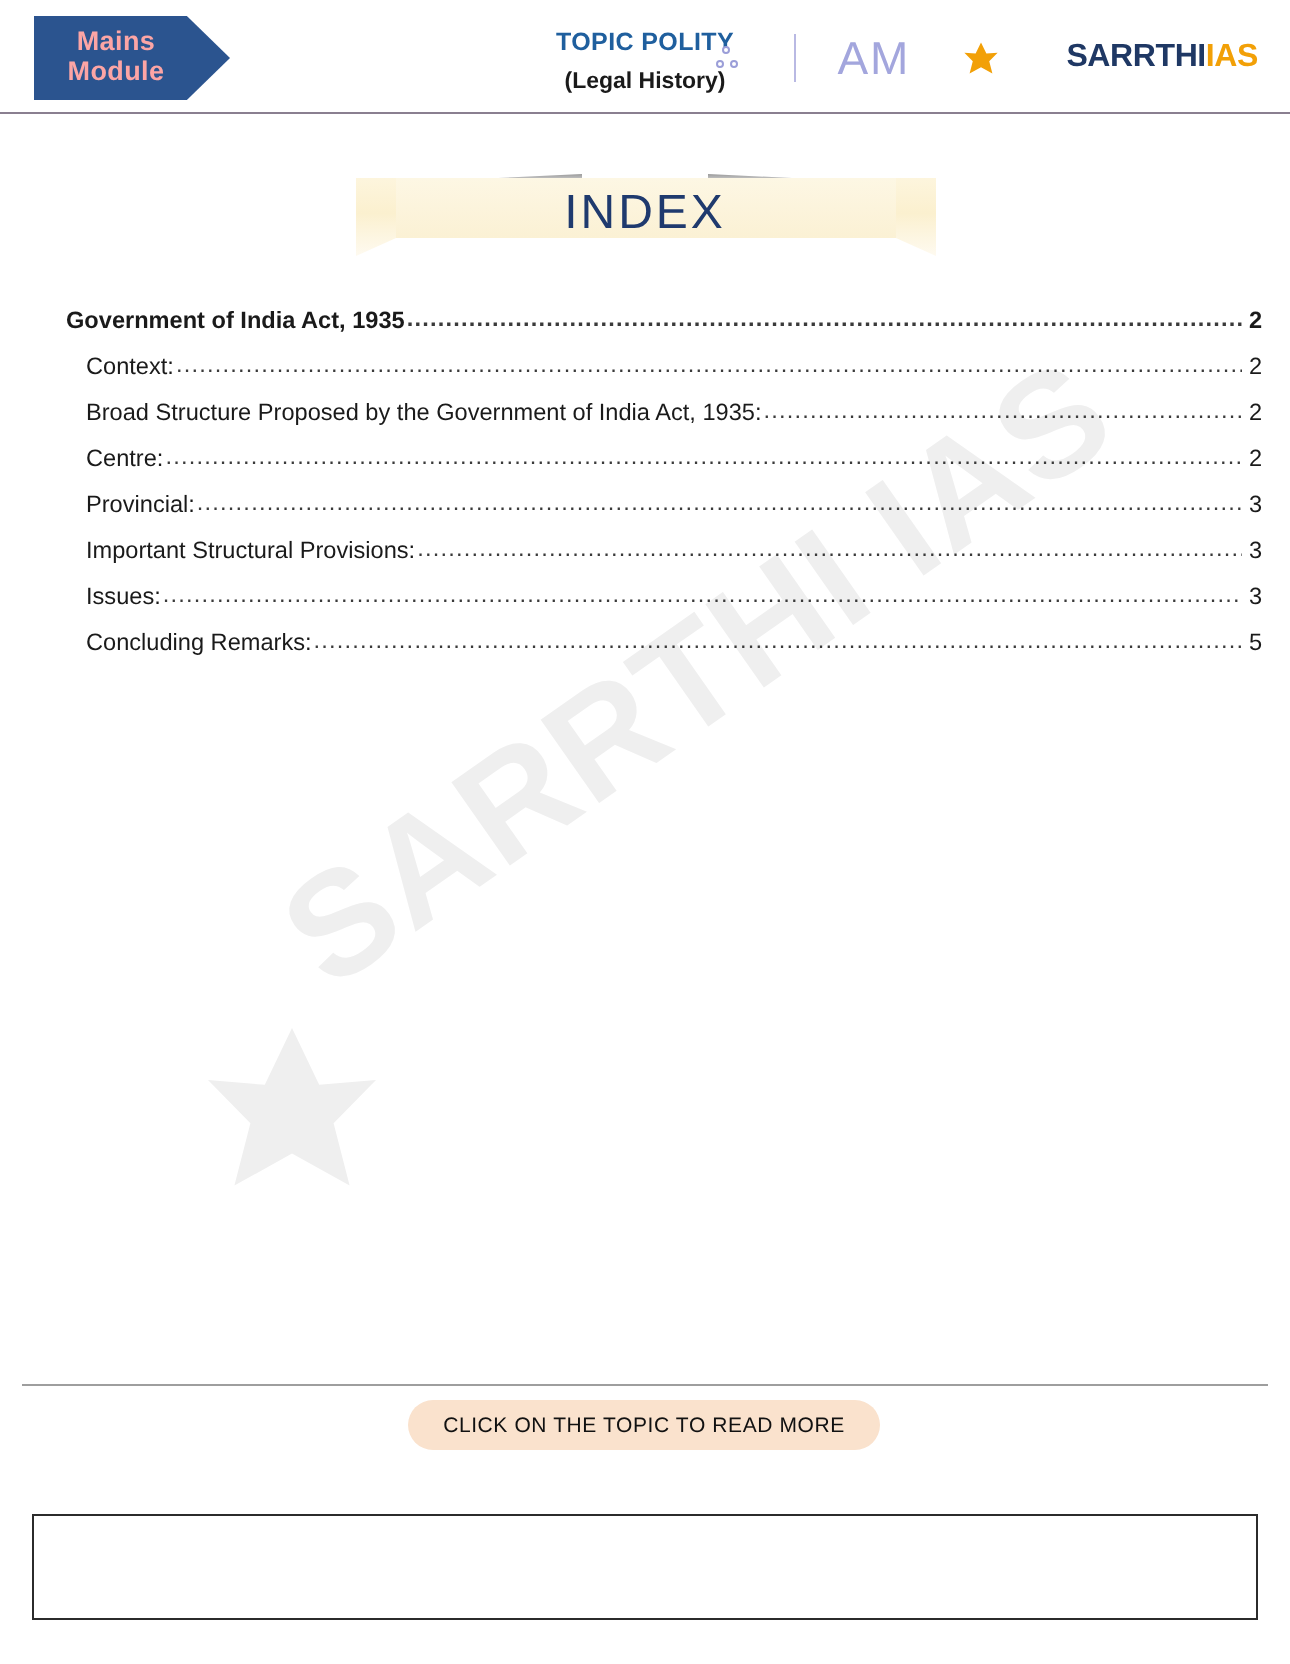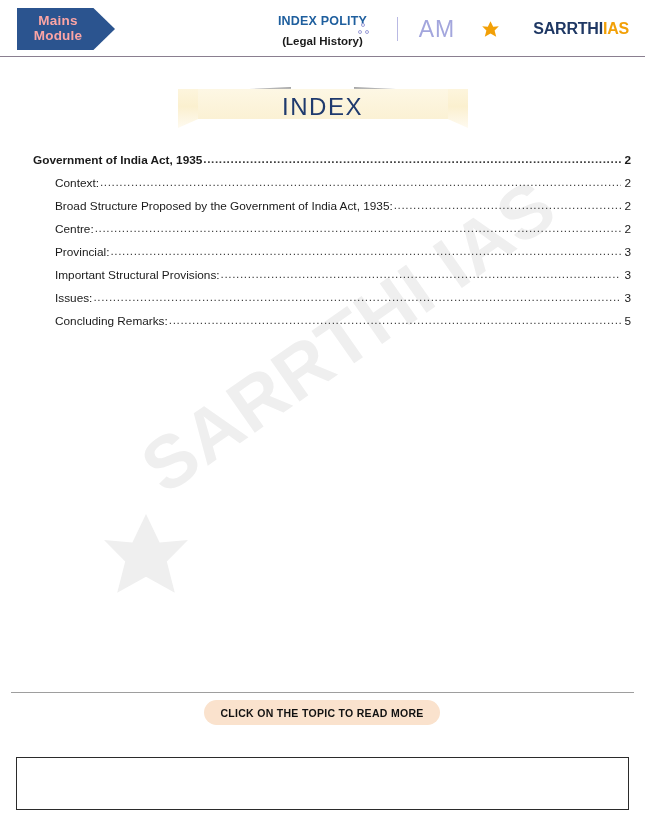--- a/index.html
+++ b/index.html
@@ -220,21 +220,21 @@
   }
   .toc-row.level-1 {
     font-weight: bold;
     font-size: 11.8px;
     padding-left: 33px;
     height: 24px;
   }
   .toc-row.level-2 {
     font-weight: normal;
     font-size: 11.8px;
-    padding-left: 55px;
+    padding-left: 43px;
     height: 23px;
   }
   .toc-label { white-space: nowrap; flex: 0 0 auto; }
   .toc-dots {
     flex: 1 1 auto;
     overflow: hidden;
     white-space: nowrap;
     color: #3a3a3a;
     font-size: 11.8px;
     letter-spacing: 0.6px;
@@ -260,21 +260,21 @@
   .cta-pill {
     position: absolute;
     left: 204px;
     top: 700px;
     width: 236px;
     height: 25px;
     background: #fae2cd;
     border-radius: 13px;
     color: #111111;
     font-size: 10.5px;
-    font-weight: bold;
+    font-weight: normal;
     letter-spacing: 0.3px;
     display: flex;
     align-items: center;
     justify-content: center;
   }
   .copyright-box {
     position: absolute;
     left: 16px;
     top: 757px;
     width: 613px;
@@ -296,21 +296,21 @@
 <body>
 
 <div class="header">
 
   <div class="mains-badge">
     <span>Mains</span>
     <span>Module</span>
   </div>
 
   <div class="header-center">
-    <div class="subject-title">INDEX POLITY</div>
+    <div class="subject-title">TOPIC POLITY</div>
     <div class="subject-sub">(Legal History)</div>
   </div>
 
   <div class="brand-block">
     <span class="dots-icon">
         <i></i>
         <i></i>
         <i></i>
       </span>
     <span class="am-divider"></span>

